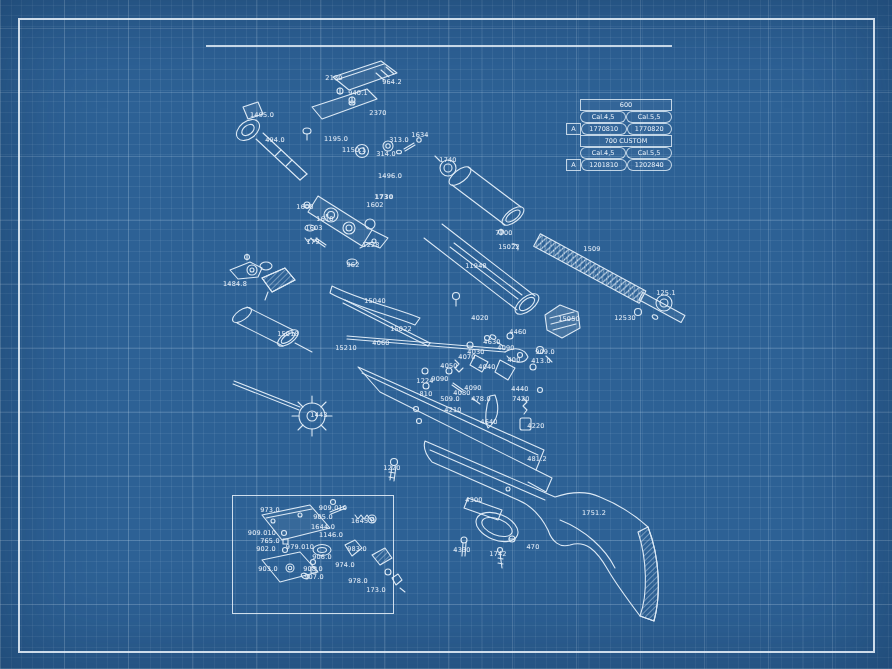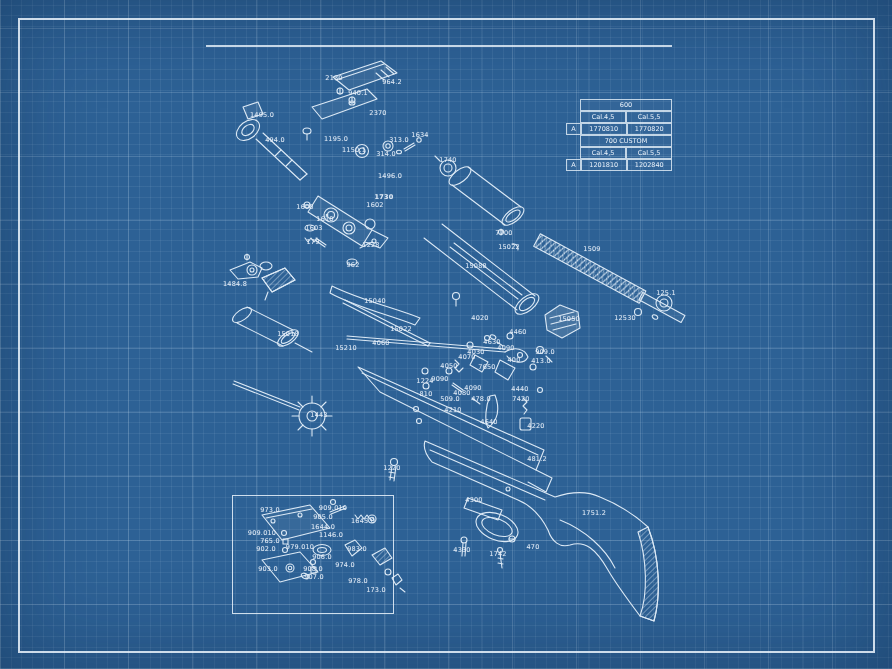--- a/index.html
+++ b/index.html
@@ -30,21 +30,21 @@
     background:rgba(238,246,253,.8);
   }
   
   .spec-table{
     position:absolute;left:566px;top:99px;width:106px;
     color:#eaf2fb;font-size:6.5px;line-height:8px;text-align:center;
   }
   .st-row{display:flex;}
   .st-cell{border:1px solid rgba(230,241,250,.8);padding:1px 0;background:rgba(255,255,255,.03);}
   .st-a{width:13px;flex:0 0 13px;}
-  .st-half{flex:1;}
+  .st-half{flex:1;border-radius:6px;}
   .st-full{flex:1;}
   .st-indent{margin-left:14px;flex:1;display:flex;}
   
   .inset-box{
     position:absolute;left:232px;top:495px;width:160px;height:117px;
     border:1.5px solid rgba(236,245,253,.85);
   }
   
   .labels-layer{position:absolute;left:0;top:0;width:892px;height:669px;pointer-events:none;}
   .part-label{
@@ -383,21 +383,21 @@
       <span class="part-label" style="left: 384px; top: 197px; font-weight: bold;">1730</span>
       <span class="part-label" style="left: 305px; top: 207px;">1600</span>
       <span class="part-label" style="left: 375px; top: 205px;">1602</span>
       <span class="part-label" style="left: 325px; top: 219px;">1610</span>
       <span class="part-label" style="left: 314px; top: 228px;">1603</span>
       <span class="part-label" style="left: 313px; top: 242px;">179</span>
       <span class="part-label" style="left: 371px; top: 245px;">1228</span>
       <span class="part-label" style="left: 353px; top: 265px;">962</span>
       <span class="part-label" style="left: 504px; top: 233px;">7700</span>
       <span class="part-label" style="left: 509px; top: 247px;">15022</span>
-      <span class="part-label" style="left: 476px; top: 266px;">15088</span>
+      <span class="part-label" style="left: 476px; top: 266px;">11948</span>
       <span class="part-label" style="left: 592px; top: 249px;">1509</span>
       <span class="part-label" style="left: 666px; top: 293px;">125.1</span>
       <span class="part-label" style="left: 625px; top: 318px;">12530</span>
       <span class="part-label" style="left: 569px; top: 319px;">15050</span>
       <span class="part-label" style="left: 235px; top: 284px;">1484.8</span>
       <span class="part-label" style="left: 288px; top: 334px;">15018</span>
       <span class="part-label" style="left: 375px; top: 301px;">15040</span>
       <span class="part-label" style="left: 401px; top: 329px;">15022</span>
       <span class="part-label" style="left: 346px; top: 348px;">15210</span>
       <span class="part-label" style="left: 381px; top: 343px;">4060</span>
@@ -407,21 +407,21 @@
       <span class="part-label" style="left: 480px; top: 318px;">4020</span>
       <span class="part-label" style="left: 518px; top: 332px;">4460</span>
       <span class="part-label" style="left: 492px; top: 342px;">4630</span>
       <span class="part-label" style="left: 476px; top: 352px;">4030</span>
       <span class="part-label" style="left: 506px; top: 348px;">4090</span>
       <span class="part-label" style="left: 545px; top: 352px;">909.0</span>
       <span class="part-label" style="left: 467px; top: 357px;">4070</span>
       <span class="part-label" style="left: 514px; top: 360px;">400</span>
       <span class="part-label" style="left: 541px; top: 361px;">413.0</span>
       <span class="part-label" style="left: 449px; top: 366px;">4050</span>
-      <span class="part-label" style="left: 487px; top: 367px;">7650</span>
+      <span class="part-label" style="left: 487px; top: 367px;">4040</span>
       <span class="part-label" style="left: 440px; top: 379px;">9090</span>
       <span class="part-label" style="left: 473px; top: 388px;">4090</span>
       <span class="part-label" style="left: 462px; top: 393px;">4080</span>
       <span class="part-label" style="left: 450px; top: 399px;">509.0</span>
       <span class="part-label" style="left: 481px; top: 399px;">478.0</span>
       <span class="part-label" style="left: 520px; top: 389px;">4440</span>
       <span class="part-label" style="left: 521px; top: 399px;">7420</span>
       <span class="part-label" style="left: 453px; top: 410px;">4210</span>
       <span class="part-label" style="left: 489px; top: 422px;">4640</span>
       <span class="part-label" style="left: 536px; top: 426px;">4220</span>

